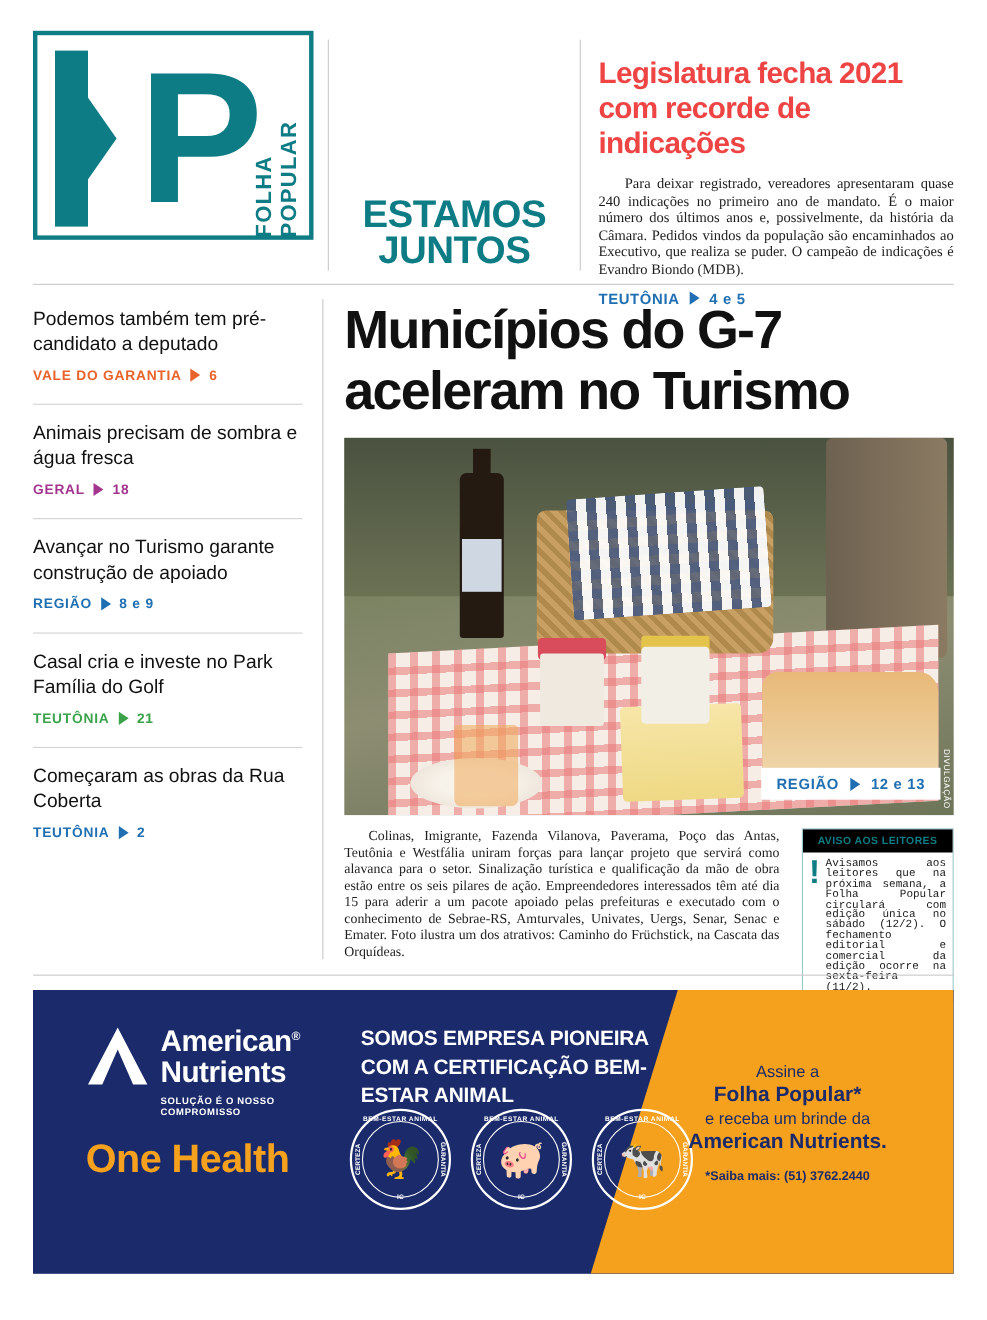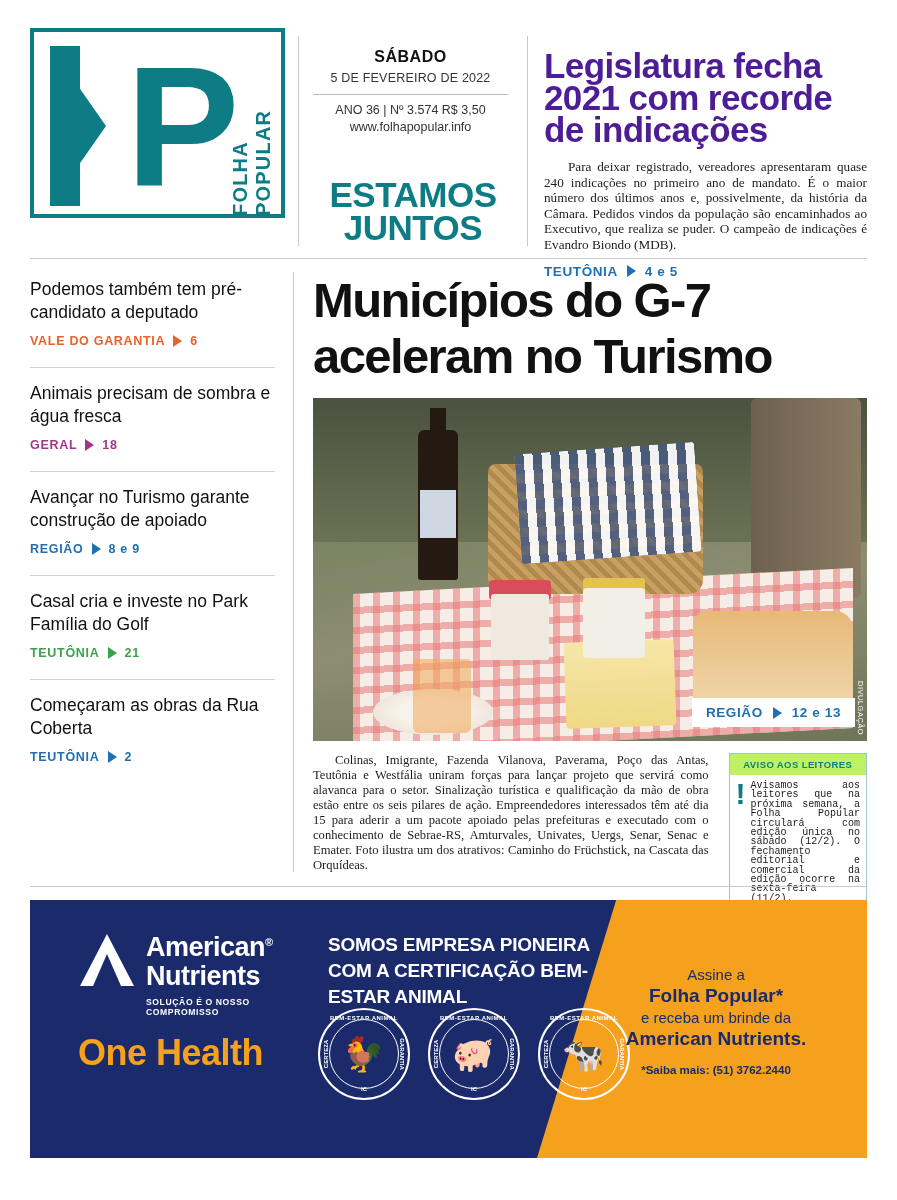--- a/index.html
+++ b/index.html
@@ -60,22 +60,22 @@
   .estamos .l2 { font-size: 35px; letter-spacing: -0.5px; }
 
   .vline-1 { position:absolute; left: 268px; top: 8px; width:1px; height: 210px; background:#c9c9c9; }
   .vline-2 { position:absolute; left: 497px; top: 8px; width:1px; height: 210px; background:#c9c9c9; }
 
   .lead {
     position: absolute; left: 514px; top: 22px; width: 323px;
   }
   .lead h1 {
     font-family: "Liberation Sans", sans-serif;
-    font-size: 35px; line-height: 32px; font-weight: bold; letter-spacing: -0.6px;
-    color: #4c1d95;
+    font-size: 27px; line-height: 32px; font-weight: bold; letter-spacing: -0.6px;
+    color: #ef4444;
   }
   .lead p {
     margin-top: 13px;
     font-family: "Liberation Serif", serif;
     font-size: 13.2px; line-height: 15.6px; text-align: justify; color:#1d1d1d;
   }
   .lead p .indent { padding-left: 24px; }
   .lead-tag {
     margin-top: 11px; display:flex; align-items:center; gap: 9px;
     font-size: 13.5px; font-weight: bold; color:#1f6fb2; letter-spacing:.6px;
@@ -159,21 +159,21 @@
 
   .body-row { margin-top: 12px; display:flex; gap: 20px; }
   .body-text {
     width: 400px;
     font-family: "Liberation Serif", serif;
     font-size: 12.6px; line-height: 15px; text-align: justify; color:#1d1d1d;
   }
   .body-text .indent { padding-left: 22px; }
   .aviso { width: 140px; border: 1px solid #9dc7cb; }
   .aviso-h {
-    background:#bef264; color:#0d7c84; font-size: 9.5px; font-weight:bold;
+    background:#000000; color:#0d7c84; font-size: 9.5px; font-weight:bold;
     text-align:center; padding: 5px 2px; letter-spacing:.4px;
   }
   .aviso-b { display:flex; gap: 5px; padding: 6px 6px 7px; }
   .aviso-ex { font-size: 30px; font-weight:bold; color:#0d7c84; line-height:26px; }
   .aviso-t { font-family:Liberation Mono, monospace; font-size: 10px; line-height: 9.4px; text-align: justify; }
 
   .hr-bottom { position:absolute; left:30px; top: 886px; width: 837px; height:1px; background:#c9c9c9; }
 
   
   .ad { position:absolute; left: 30px; top: 900px; width: 837px; height: 258px; background:#1b2a6b; overflow:hidden; }
@@ -212,27 +212,20 @@
   <div class="masthead">
     <div class="logo-box">
       <div class="logo-arrow2"></div>
       <div class="logo-arrow"></div>
       <div class="logo-p">P</div>
       <div class="logo-vert">FOLHA POPULAR</div>
     </div>
 
     <div class="vline-1"></div>
 
-    <div class="info-col">
-      <div class="info-day">SÁBADO</div>
-      <div class="info-date">5 DE FEVEREIRO DE 2022</div>
-      <div class="info-hr"></div>
-      <div class="info-line">ANO 36 | Nº 3.574 R$ 3,50</div>
-      <div class="info-line">www.folhapopular.info</div>
-    </div>
 
     <div class="estamos">
       <div class="l1">ESTAMOS</div>
       <div class="l2">JUNTOS</div>
     </div>
 
     <div class="vline-2"></div>
 
     <div class="lead">
       <h1>Legislatura fecha 2021 com recorde de indicações</h1>

